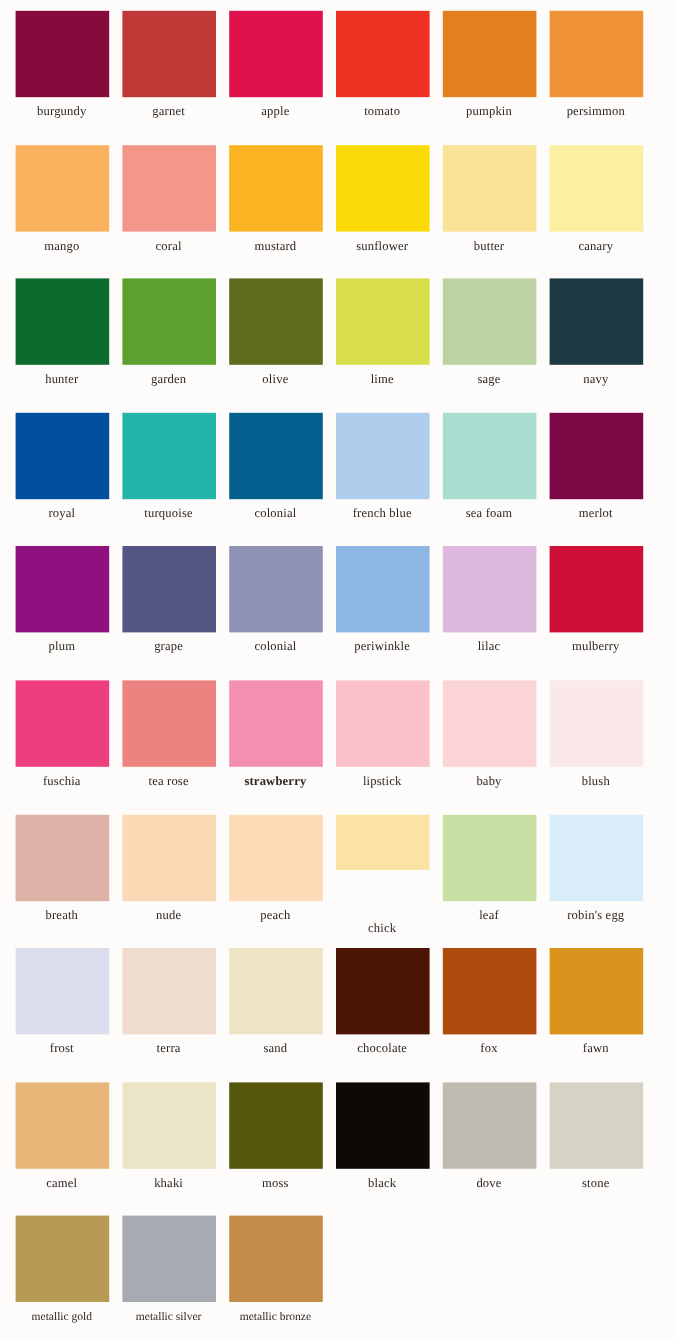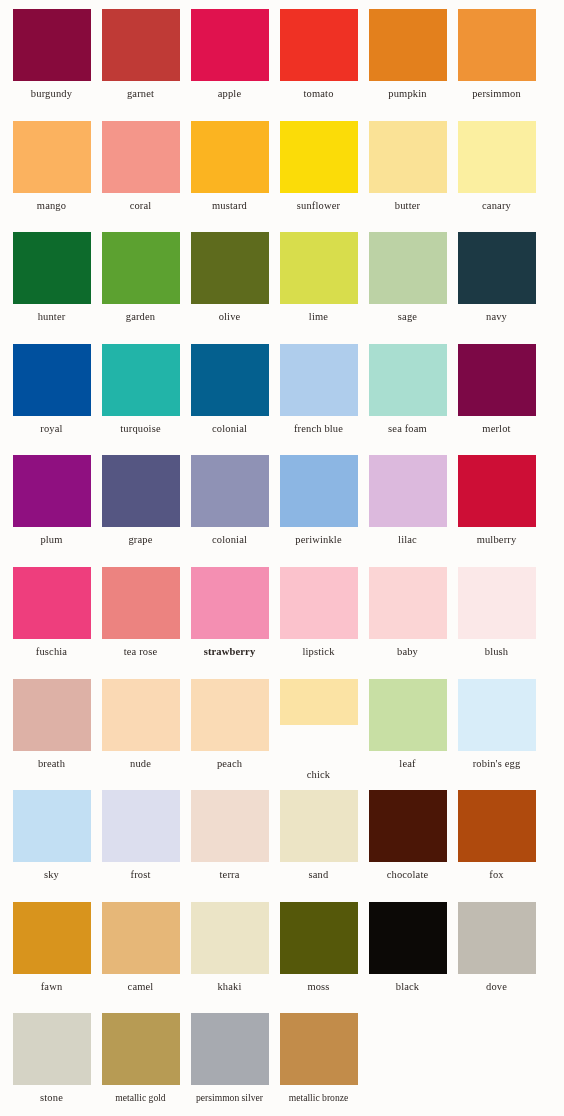--- a/index.html
+++ b/index.html
@@ -230,24 +230,20 @@
       </div>
       <div class="swatch-cell">
         <div class="swatch-chip" style="background-color: rgb(200, 223, 164);"></div>
         <div class="swatch-label" style="color: rgb(46, 39, 36);">leaf</div>
       </div>
       <div class="swatch-cell">
         <div class="swatch-chip" style="background-color: rgb(216, 237, 249);"></div>
         <div class="swatch-label" style="color: rgb(46, 39, 36);">robin's egg</div>
       </div>
       <div class="swatch-cell">
-        <div class="swatch-chip" style="background-color: rgb(194, 223, 243);"></div>
-        <div class="swatch-label" style="color: rgb(46, 39, 36);">sky</div>
-      </div>
-      <div class="swatch-cell">
         <div class="swatch-chip" style="background-color: rgb(220, 222, 238);"></div>
         <div class="swatch-label" style="color: rgb(46, 39, 36);">frost</div>
       </div>
       <div class="swatch-cell">
         <div class="swatch-chip" style="background-color: rgb(240, 220, 207);"></div>
         <div class="swatch-label" style="color: rgb(46, 39, 36);">terra</div>
       </div>
       <div class="swatch-cell">
         <div class="swatch-chip" style="background-color: rgb(236, 228, 197);"></div>
         <div class="swatch-label" style="color: rgb(46, 39, 36);">sand</div>
@@ -287,20 +283,20 @@
       <div class="swatch-cell">
         <div class="swatch-chip" style="background-color: rgb(213, 211, 197);"></div>
         <div class="swatch-label" style="color: rgb(46, 39, 36);">stone</div>
       </div>
       <div class="swatch-cell long-label">
         <div class="swatch-chip" style="background-color: rgb(183, 155, 84);"></div>
         <div class="swatch-label" style="color: rgb(46, 39, 36);">metallic gold</div>
       </div>
       <div class="swatch-cell long-label">
         <div class="swatch-chip" style="background-color: rgb(167, 170, 176);"></div>
-        <div class="swatch-label" style="color: rgb(46, 39, 36);">persimmon silver</div>
+        <div class="swatch-label" style="color: rgb(46, 39, 36);">metallic silver</div>
       </div>
       <div class="swatch-cell long-label">
         <div class="swatch-chip" style="background-color: rgb(194, 140, 74);"></div>
         <div class="swatch-label" style="color: rgb(46, 39, 36);">metallic bronze</div>
       </div>
     </div>
 </div>
 
 </body></html>

